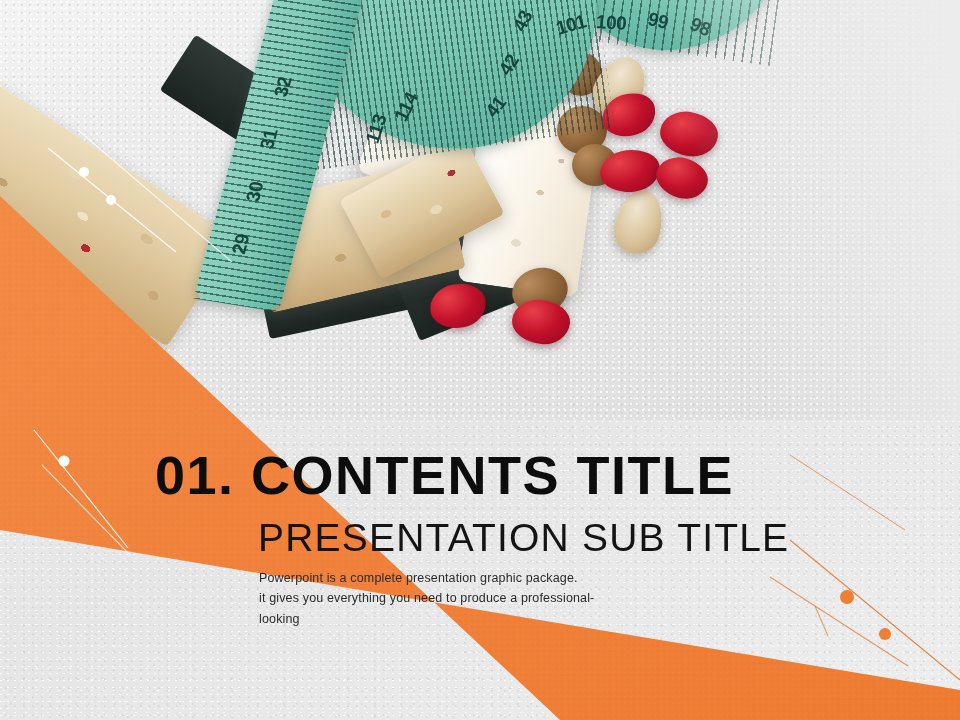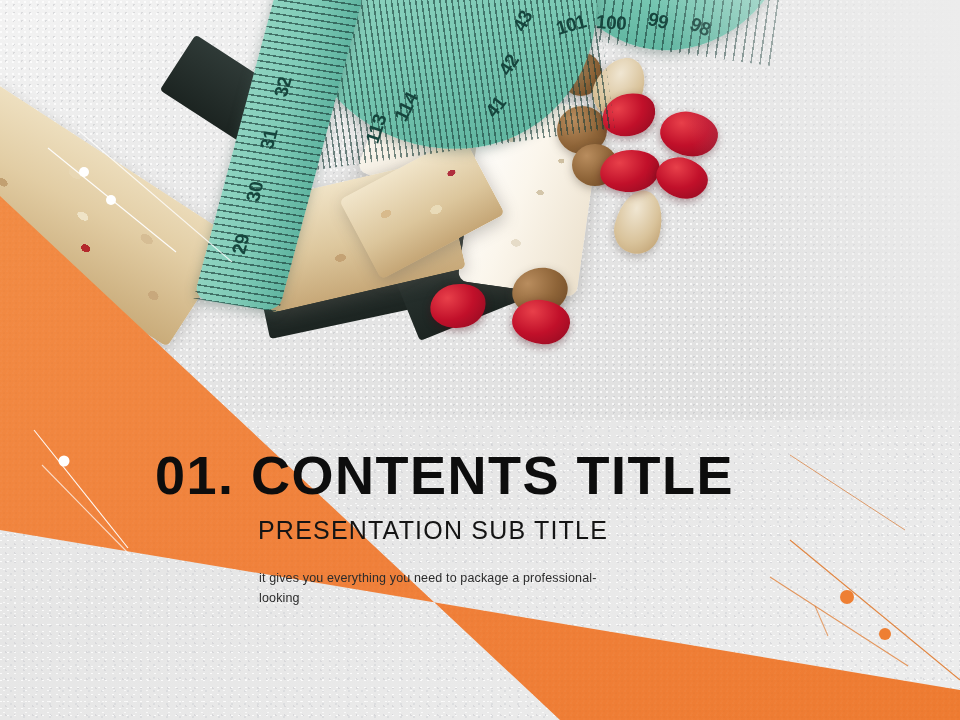--- a/index.html
+++ b/index.html
@@ -243,21 +243,21 @@
     font-size: 54px;
     font-weight: 700;
     color: #0d0d0d;
     letter-spacing: 1.5px;
     white-space: nowrap;
     line-height: 1;
   }
   .subtitle {
     position: absolute;
     left: 258px; top: 518px;
-    font-size: 25px;
+    font-size: 39px;
     font-weight: 300;
     color: #141414;
     letter-spacing: 1.2px;
     white-space: nowrap;
     line-height: 1;
   }
   .body-text {
     position: absolute;
     left: 259px; top: 568px;
     font-size: 12.5px;
@@ -369,17 +369,18 @@
 
     <line x1="790" y1="455" x2="905" y2="530" stroke="#d9803f" stroke-width="1" opacity=".75"></line>
   </svg>
 
   <div class="text-block">
     <div class="title">01. CONTENTS TITLE</div>
 
     <div class="subtitle">PRESENTATION SUB TITLE</div>
 
     <div class="body-text">
-      <div>it gives you everything you need to package a professional-looking</div>
+      <div>Powerpoint is a complete presentation graphic package.</div>
+      <div>it gives you everything you need to produce a professional-looking</div>
     </div>
   </div>
 
 </div>
 
 </body></html>

